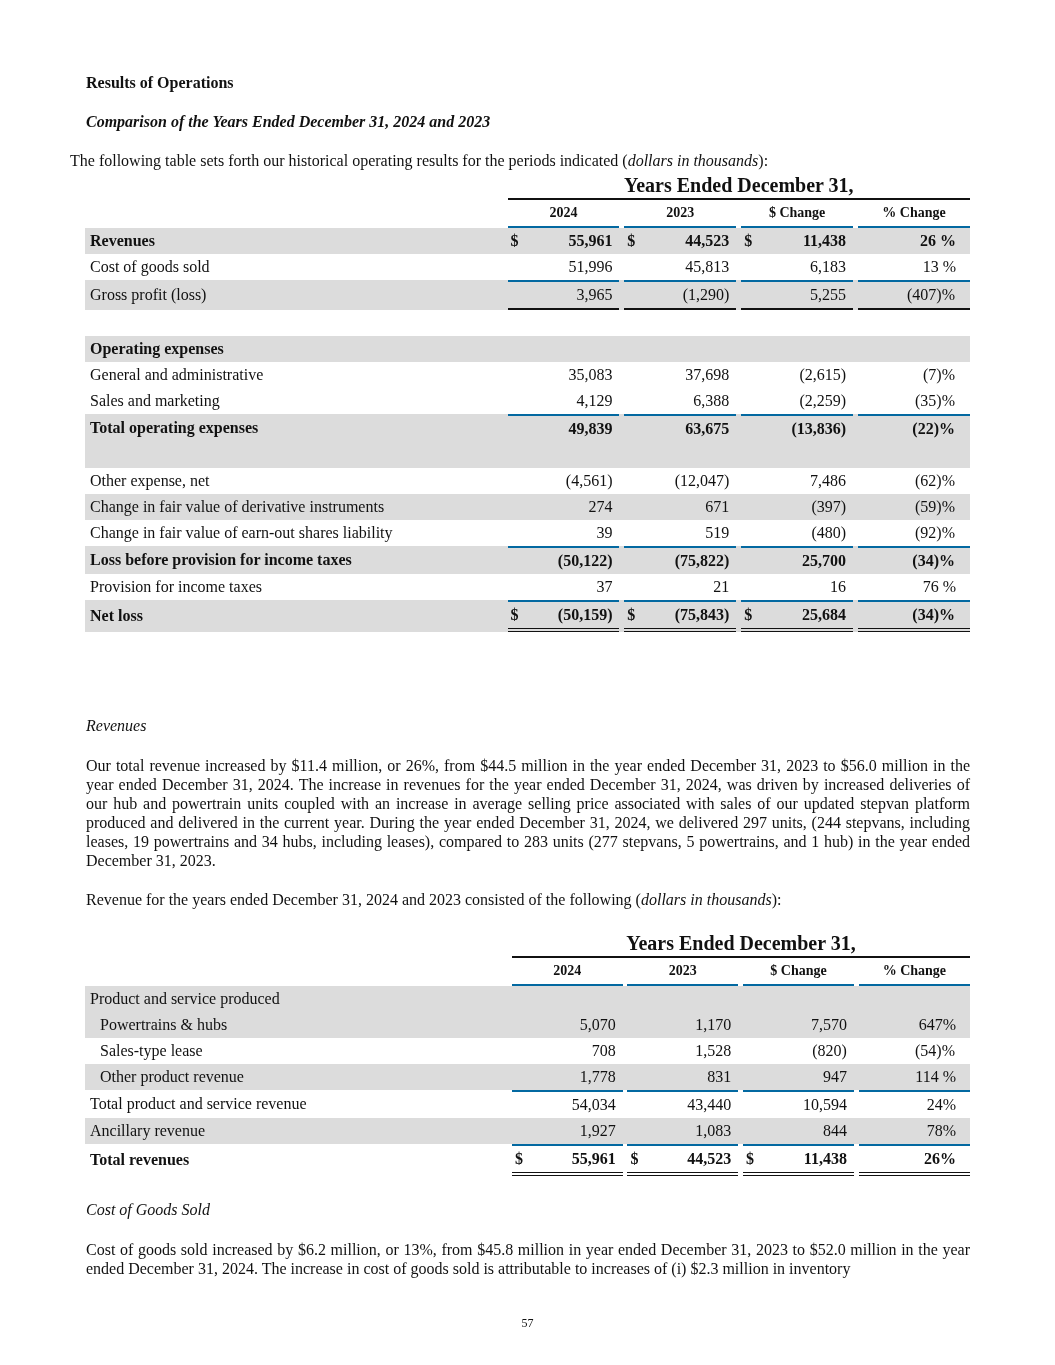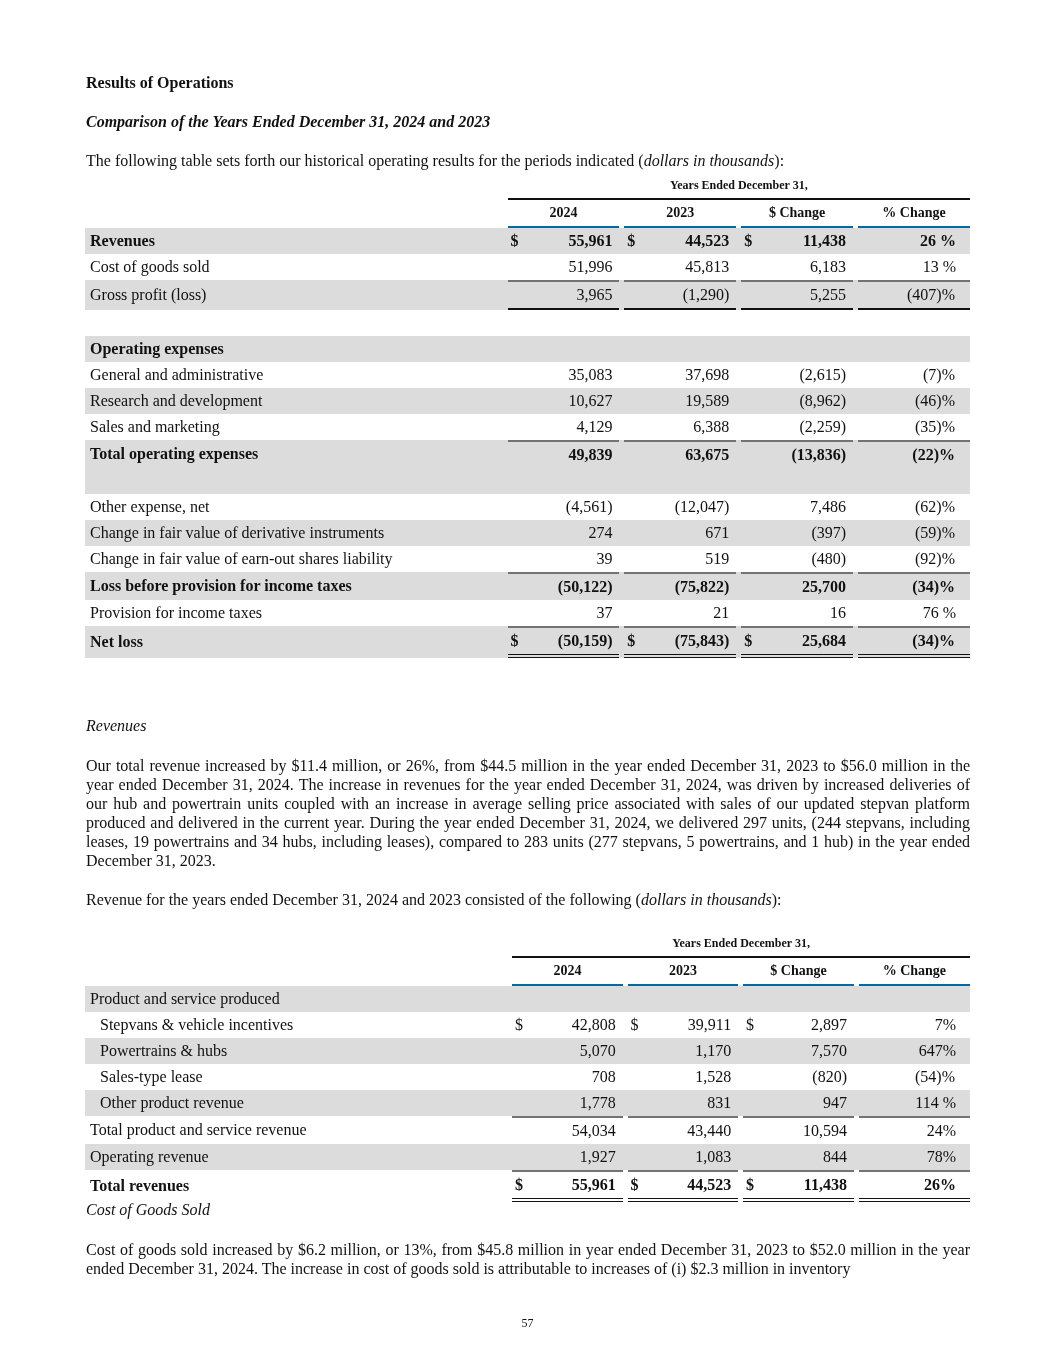--- a/index.html
+++ b/index.html
@@ -15,35 +15,35 @@
   .lbl { width: 415px; padding-left: 5px !important; }
   .gap { width: 5px; background: transparent !important; }
   .cell { width: 113px; position: relative; }
   .cell .dollar { position: absolute; left: 3px; top: 50%; transform: translateY(-50%); }
   .cell .num { display: block; text-align: right; padding-right: 7px; }
   .pct .num { padding-right: 14px; }
   .pct.paren .num { padding-right: 15px; }
   tr.shade td { background: #dcdcdc; }
   tr.shade td.gap { background: #dcdcdc !important; }
   tr.bold td { font-weight: bold; }
-  .bt { border-top: 2px solid #737373; }
+  .bt { border-top: 2px solid #0369a1; }
   .bb { border-bottom: 2px solid #111; }
   .dbl { border-bottom: 4px double #111; }
   .hdr td { height: 24px; font-weight: bold; font-size: 14px; text-align: center; }
-  .hdr .title { font-size: 12px; border-bottom: 2px solid #111; margin-top: 8px; }
+  .hdr .title { font-size: 20px; border-bottom: 2px solid #111; margin-top: 8px; }
   .hdr .colh { border-bottom: 2px solid #0369a1; }
   .indent { padding-left: 15px !important; }
   .pagenum { left: 0; width: 1055px; text-align: center; top: 1316px; font-size: 12px; }
 </style>
 </head>
 <body>
 
 <div class="abs h-bold" style="left:86px; top:74px;">Results of Operations</div>
 <div class="abs h-italic-bold" style="left:86px; top:113px;">Comparison of the Years Ended December 31, 2024 and 2023</div>
-<div class="abs" style="left:86px; top:152px;"><span>The following table sets forth our historical operating results for the periods indicated (</span><span class="italic">dollars in thousands</span><span>):</span></div>
+<div class="abs" style="left:70px; top:152px;"><span>The following table sets forth our historical operating results for the periods indicated (</span><span class="italic">dollars in thousands</span><span>):</span></div>
 
 <table class="fin" style="top:172px;">
   <tbody id="t1">
     <tr class="hdr">
       <td class="lbl"></td>
       <td class="gap"></td>
       <td colspan="7" class="title">Years Ended December 31,</td>
     </tr>
     <tr class="hdr">
       <td class="lbl"></td>
@@ -150,39 +150,20 @@
         </td>
         <td class="gap"></td>
         <td class="cell">
           <span class="num">(2,615)</span>
         </td>
         <td class="gap"></td>
         <td class="cell pct paren">
           <span class="num">(7)%</span>
         </td>
       </tr>
-      <tr class="shade">
-        <td class="lbl">Research and development</td>
-        <td class="gap"></td>
-        <td class="cell">
-          <span class="num">10,627</span>
-        </td>
-        <td class="gap"></td>
-        <td class="cell">
-          <span class="num">19,589</span>
-        </td>
-        <td class="gap"></td>
-        <td class="cell">
-          <span class="num">(8,962)</span>
-        </td>
-        <td class="gap"></td>
-        <td class="cell pct paren">
-          <span class="num">(46)%</span>
-        </td>
-      </tr>
       <tr>
         <td class="lbl">Sales and marketing</td>
         <td class="gap"></td>
         <td class="cell">
           <span class="num">4,129</span>
         </td>
         <td class="gap"></td>
         <td class="cell">
           <span class="num">6,388</span>
         </td>
@@ -367,42 +348,20 @@
         <td class="lbl">Product and service produced</td>
         <td class="gap"></td>
         <td class="cell"></td>
         <td class="gap"></td>
         <td class="cell"></td>
         <td class="gap"></td>
         <td class="cell"></td>
         <td class="gap"></td>
         <td class="cell pct"></td>
       </tr>
-      <tr>
-        <td class="lbl indent">Stepvans &amp; vehicle incentives</td>
-        <td class="gap"></td>
-        <td class="cell">
-          <span class="dollar">$</span>
-          <span class="num">42,808</span>
-        </td>
-        <td class="gap"></td>
-        <td class="cell">
-          <span class="dollar">$</span>
-          <span class="num">39,911</span>
-        </td>
-        <td class="gap"></td>
-        <td class="cell">
-          <span class="dollar">$</span>
-          <span class="num">2,897</span>
-        </td>
-        <td class="gap"></td>
-        <td class="cell pct">
-          <span class="num">7%</span>
-        </td>
-      </tr>
       <tr class="shade">
         <td class="lbl indent">Powertrains &amp; hubs</td>
         <td class="gap"></td>
         <td class="cell">
           <span class="num">5,070</span>
         </td>
         <td class="gap"></td>
         <td class="cell">
           <span class="num">1,170</span>
         </td>
@@ -466,21 +425,21 @@
         <td class="gap"></td>
         <td class="cell bt">
           <span class="num">10,594</span>
         </td>
         <td class="gap"></td>
         <td class="cell pct bt">
           <span class="num">24%</span>
         </td>
       </tr>
       <tr class="shade">
-        <td class="lbl">Operating revenue</td>
+        <td class="lbl">Ancillary revenue</td>
         <td class="gap"></td>
         <td class="cell">
           <span class="num">1,927</span>
         </td>
         <td class="gap"></td>
         <td class="cell">
           <span class="num">1,083</span>
         </td>
         <td class="gap"></td>
         <td class="cell">

